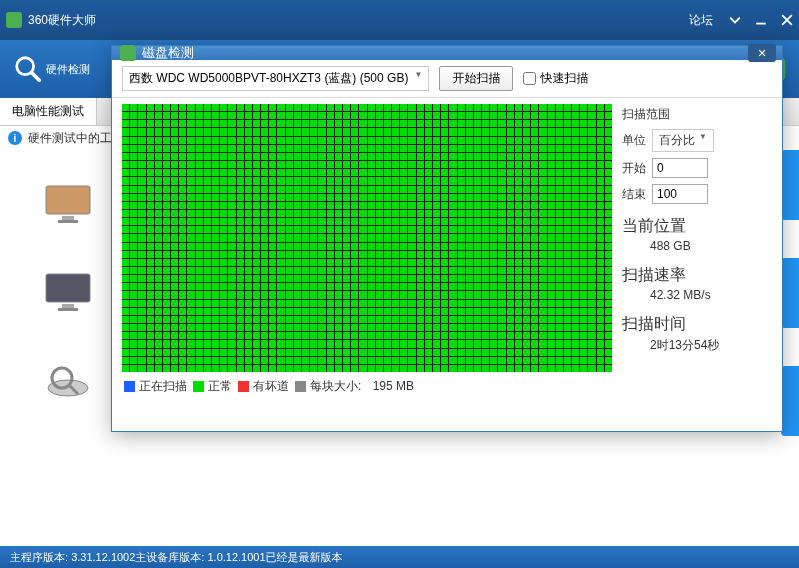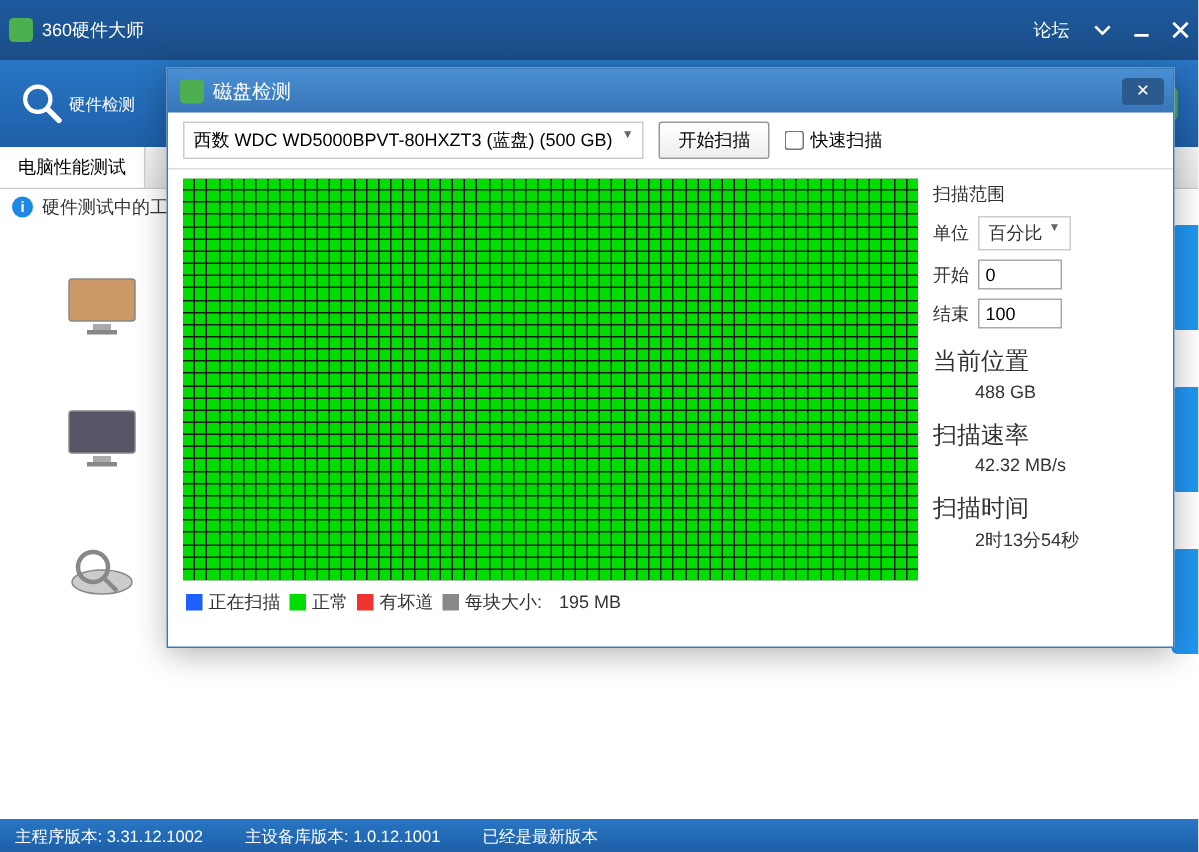--- a/index.html
+++ b/index.html
@@ -17,24 +17,24 @@
 .brand{margin-left:auto;color:#fff;font-size:20px;font-weight:bold;letter-spacing:2px;display:flex;align-items:center;gap:4px}
 .subbar{height:28px;background:linear-gradient(#f4f4f4,#e4e4e4);border-bottom:1px solid #ccc;display:flex;align-items:center;font-size:12px}
 .subbar-tab{padding:0 12px;height:100%;display:flex;align-items:center;border-right:1px solid #ccc;background:#fff}
 .notice{height:24px;display:flex;align-items:center;font-size:12px;padding-left:8px;gap:6px;color:#333}
 .notice-icon{width:14px;height:14px;border-radius:50%;background:#1e88e5;color:#fff;display:flex;align-items:center;justify-content:center;font-size:10px;font-weight:bold}
 .sidebar-icons{position:absolute;left:40px;top:180px;display:flex;flex-direction:column;gap:40px}
 .side-icon{width:56px;height:48px;display:flex;align-items:center;justify-content:center}
 .side-icon svg{width:48px;height:40px}
 .side-tabs{position:absolute;right:0;top:150px;display:flex;flex-direction:column;gap:38px}
 .side-tab{width:18px;height:70px;background:#2196f3;border-radius:4px 0 0 4px}
-.statusbar{position:absolute;bottom:0;left:0;right:0;height:22px;background:linear-gradient(#2876c4,#1e5fa8);color:#fff;font-size:11px;display:flex;align-items:center;padding:0 10px;gap:28px}
+.statusbar{position:absolute;bottom:0;left:0;right:0;height:22px;background:linear-gradient(#2876c4,#1e5fa8);color:#fff;font-size:11px;display:flex;align-items:center;padding:0 10px;gap:0}
 
 .dialog{position:absolute;left:111px;top:45px;width:672px;height:387px;background:#fff;border:1px solid #3a7ab8;box-shadow:0 4px 20px rgba(0,0,0,0.3)}
-.dlg-title{height:29px;background:linear-gradient(#4a8fd4,#3776b8);display:flex;align-items:center;color:#fff;font-size:13px;padding-left:8px}
+.dlg-title{height:14px;background:linear-gradient(#4a8fd4,#3776b8);display:flex;align-items:center;color:#fff;font-size:13px;padding-left:8px}
 .dlg-title-icon{width:16px;height:16px;background:#4caf50;border-radius:3px;margin-right:6px}
 .dlg-close{margin-left:auto;margin-right:6px;width:28px;height:18px;background:#2a5a8e;border-radius:3px;display:flex;align-items:center;justify-content:center;cursor:pointer;color:#fff;font-size:11px}
 .dlg-toolbar{height:38px;border-bottom:1px solid #ddd;display:flex;align-items:center;padding:0 10px;gap:10px;font-size:12px}
 .disk-select{padding:3px 20px 3px 6px;border:1px solid #ccc;background:#fff;font-size:12px;position:relative;cursor:pointer}
 .disk-select::after{content:"▼";position:absolute;right:6px;font-size:8px;color:#666}
 .btn{padding:3px 12px;border:1px solid #999;background:linear-gradient(#fff,#eee);border-radius:2px;font-size:12px;cursor:pointer}
 .chk{display:flex;align-items:center;gap:4px;font-size:12px}
 .chk input{width:13px;height:13px}
 .dlg-body{display:flex;padding:6px 10px 0 10px;gap:10px}
 .grid-area{width:490px;height:268px;background:#000;position:relative;overflow:hidden}

